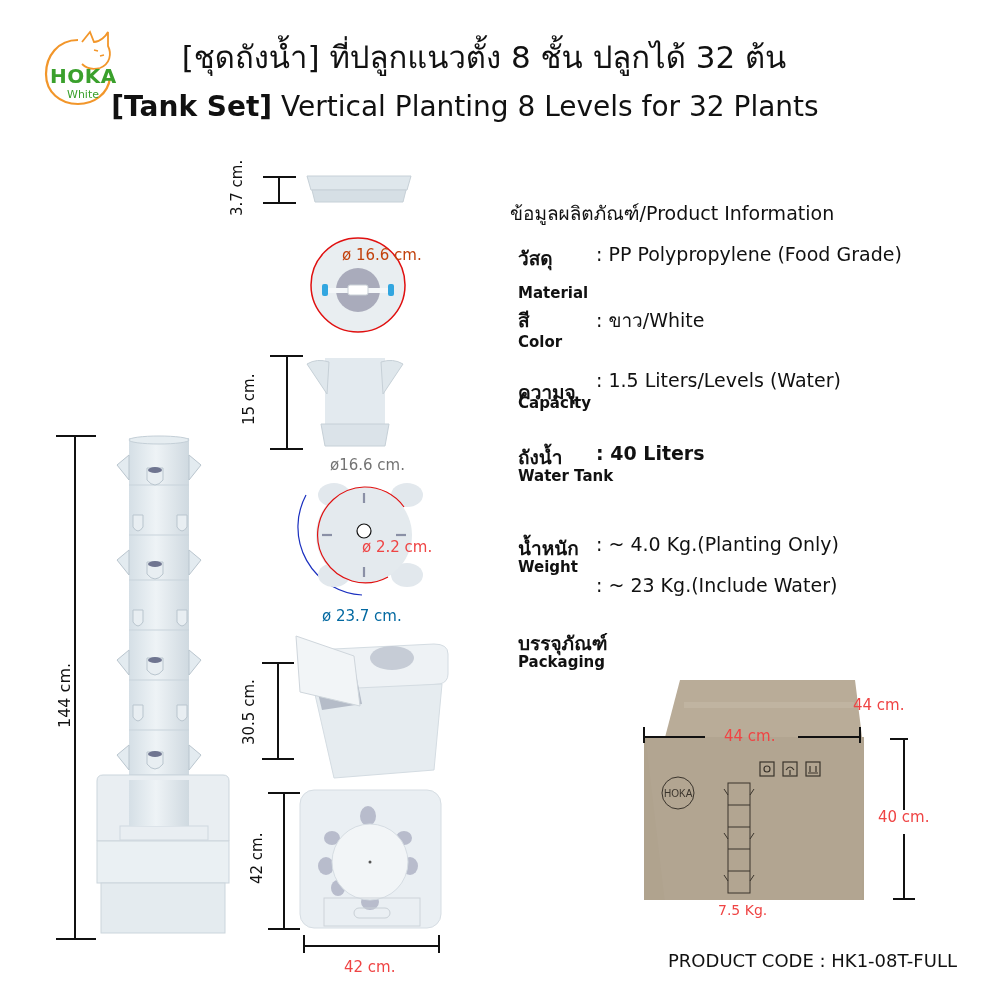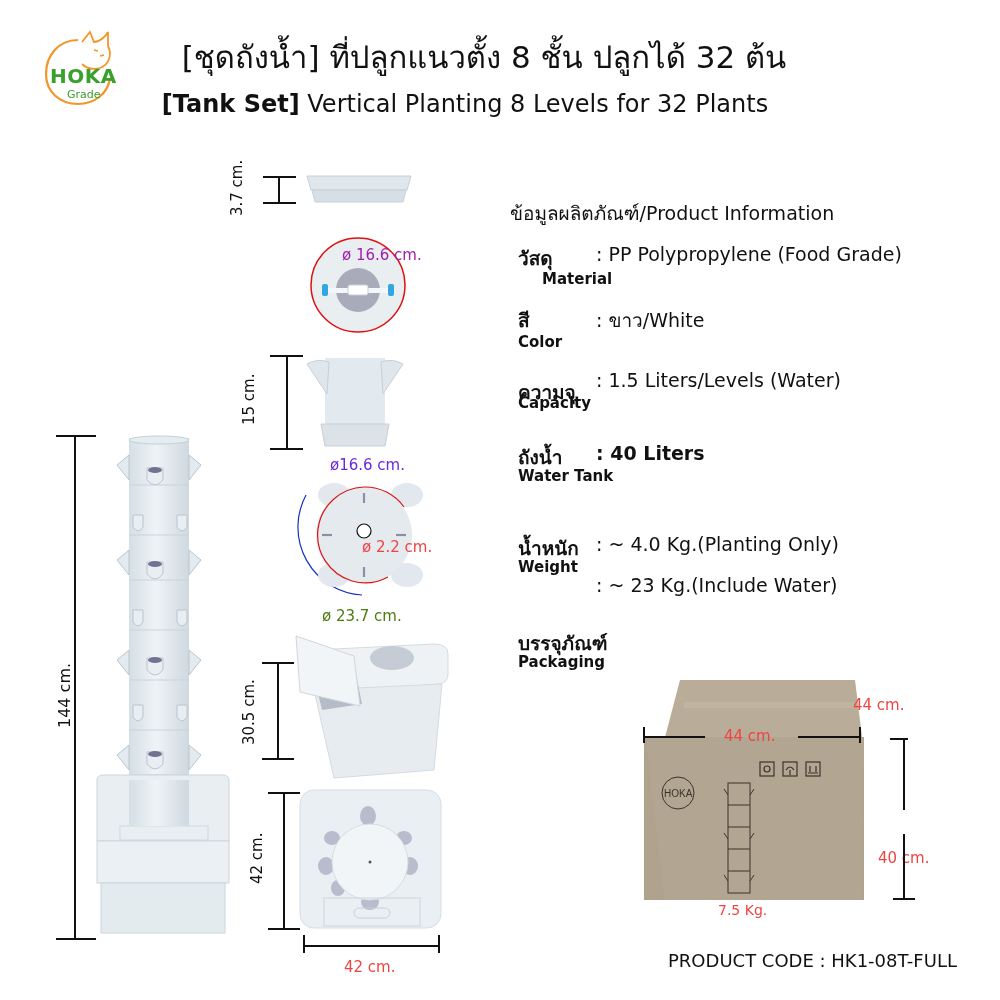--- a/index.html
+++ b/index.html
@@ -4,21 +4,21 @@
 <style>
   * { box-sizing: border-box; margin: 0; padding: 0; }
   html, body { width: 1000px; height: 1000px; background: #ffffff; overflow: hidden; }
   body { position: relative; font-family: "DejaVu Sans", "Liberation Sans", sans-serif; color: #111; }
 
   .abs { position: absolute; }
 
   
   .logo { left: 42px; top: 28px; width: 72px; height: 78px; }
   .title-th { left: 0; width: 928px; top: 32px; text-align: center; font-size: 31px; padding-left: 40px; color: #111; white-space: nowrap; }
-  .title-en { left: 0; width: 872px; top: 90px; text-align: center; font-size: 24px; padding-left: 58px; color: #111; white-space: nowrap; }
+  .title-en { left: 0; width: 872px; top: 90px; text-align: center; font-size: 28px; padding-left: 58px; color: #111; white-space: nowrap; }
   .title-en b { font-weight: bold; }
 
   
   .hline { position: absolute; height: 1.5px; background: #111; }
   .vline { position: absolute; width: 1.5px; background: #111; }
   .vtext { position: absolute; font-size: 15px; color: #111; transform-origin: left top; transform: rotate(-90deg); white-space: nowrap; }
   .dimtext { position: absolute; font-size: 15px; color: #ef4444; white-space: nowrap; }
 
   
   .info-head { left: 510px; top: 198px; font-size: 19px; font-weight: normal; white-space: nowrap; }
@@ -30,21 +30,21 @@
 </head>
 <body>
 
 <div class="abs logo">
   <svg width="72" height="78" viewBox="0 0 72 78">
     <path d="M36 12 C16 12 4 28 4 46 C4 64 18 76 36 76 C52 76 66 66 68 50" fill="none" stroke="#f2962a" stroke-width="2.2"></path>
     <path d="M40 14 L48 4 L52 14 C58 14 64 8 66 4 L66 18 C70 26 68 36 58 40 C50 42 44 40 40 36" fill="none" stroke="#f2962a" stroke-width="1.8"></path>
     <path d="M52 22 l4 1 M58 28 l4 -1" stroke="#f2962a" stroke-width="1.4"></path>
   </svg>
   <div class="abs" style="left:8px;top:36px;font-size:20px;color:#3aa02c;font-weight:bold;letter-spacing:0.5px;">HOKA</div>
-  <div class="abs" style="left:25px;top:60px;font-size:11px;color:#3aa02c;">Grade</div>
+  <div class="abs" style="left:25px;top:60px;font-size:11px;color:#3aa02c;">White</div>
 </div>
 
 <div class="abs title-th">[ชุดถังน้ำ] ที่ปลูกแนวตั้ง 8 ชั้น ปลูกได้ 32 ต้น</div>
 <div class="abs title-en">
   <b>[Tank Set]</b><span> Vertical Planting 8 Levels for 32 Plants</span>
 </div>
 
 <div class="abs">
   <div class="hline" style="left:56px;top:435px;width:40px;"></div>
   <div class="vline" style="left:74px;top:435px;height:503px;"></div>
@@ -123,35 +123,35 @@
 </svg>
 
 <svg class="abs" style="left:308px;top:235px;" width="105" height="100" viewBox="0 0 105 100">
   <circle cx="50" cy="50" r="47" fill="#e9eef1" stroke="#e01010" stroke-width="1.5"></circle>
   <circle cx="50" cy="55" r="22" fill="#a9abbb"></circle>
   <rect x="20" y="53" width="60" height="5" fill="#f4f7f9"></rect>
   <rect x="40" y="50" width="20" height="10" rx="2" fill="#ffffff" stroke="#c9d0d6"></rect>
   <rect x="14" y="49" width="6" height="12" rx="2" fill="#32a6e0"></rect>
   <rect x="80" y="49" width="6" height="12" rx="2" fill="#32a6e0"></rect>
 </svg>
-<div class="dimtext" style="left:342px;top:246px;color:#a21caf;font-size:15px;">ø 16.6 cm.</div>
+<div class="dimtext" style="left:342px;top:246px;color:#c2410c;font-size:15px;">ø 16.6 cm.</div>
 
 <div class="abs">
   <div class="hline" style="left:270px;top:355px;width:33px;"></div>
   <div class="vline" style="left:286px;top:355px;height:93px;"></div>
   <div class="hline" style="left:270px;top:448px;width:33px;"></div>
   <div class="vtext" style="left:240px;top:425px;">15 cm.</div>
 </div>
 <svg class="abs" style="left:305px;top:352px;" width="100" height="98" viewBox="0 0 100 98">
   <path d="M20 6 h60 v78 h-60z" fill="#e3eaef"></path>
   <path d="M2 12 q10 -6 22 -2 l-2 32 z" fill="#dfe7ec" stroke="#c6d0d7"></path>
   <path d="M98 12 q-10 -6 -22 -2 l2 32 z" fill="#dfe7ec" stroke="#c6d0d7"></path>
   <path d="M16 72 h68 l-4 22 h-60z" fill="#dbe3e9" stroke="#c6d0d7"></path>
 </svg>
-<div class="dimtext" style="left:330px;top:456px;color:#6d28d9;font-size:15px;">ø16.6 cm.</div>
+<div class="dimtext" style="left:330px;top:456px;color:#737373;font-size:15px;">ø16.6 cm.</div>
 
 <svg class="abs" style="left:292px;top:475px;" width="140" height="130" viewBox="0 0 140 130">
   <path d="M14 20 a68 68 0 0 0 56 100" fill="none" stroke="#1a2fbf" stroke-width="1.2"></path>
   <g fill="#e2e8ed">
     <ellipse cx="42" cy="20" rx="16" ry="12"></ellipse>
       <ellipse cx="115" cy="20" rx="16" ry="12"></ellipse>
     <ellipse cx="42" cy="100" rx="16" ry="12"></ellipse>
       <ellipse cx="115" cy="100" rx="16" ry="12"></ellipse>
   </g>
   <circle cx="72" cy="60" r="48" fill="#e4eaee"></circle>
@@ -160,21 +160,21 @@
   <path d="M60 106 a48 48 0 0 0 36 -4" fill="none" stroke="#e01010" stroke-width="1.2"></path>
   <g stroke="#8a90a6" stroke-width="2.2">
     <line x1="72" y1="18" x2="72" y2="28"></line>
       <line x1="72" y1="92" x2="72" y2="102"></line>
     <line x1="30" y1="60" x2="40" y2="60"></line>
       <line x1="104" y1="60" x2="114" y2="60"></line>
   </g>
   <circle cx="72" cy="56" r="7" fill="#ffffff" stroke="#111" stroke-width="1.2"></circle>
 </svg>
 <div class="dimtext" style="left:362px;top:538px;font-size:15px;">ø 2.2 cm.</div>
-<div class="dimtext" style="left:322px;top:607px;color:#4d7c0f;font-size:15px;">ø  23.7 cm.</div>
+<div class="dimtext" style="left:322px;top:607px;color:#0369a1;font-size:15px;">ø  23.7 cm.</div>
 
 <div class="abs">
   <div class="hline" style="left:262px;top:662px;width:32px;"></div>
   <div class="vline" style="left:277px;top:662px;height:96px;"></div>
   <div class="hline" style="left:262px;top:758px;width:32px;"></div>
   <div class="vtext" style="left:240px;top:745px;">30.5 cm.</div>
 </div>
 <svg class="abs" style="left:294px;top:630px;" width="170" height="150" viewBox="0 0 170 150">
   <path d="M10 30 q0 -8 10 -10 l120 -6 q14 0 14 10 v20 q0 8 -8 10 l-120 10 q-14 0 -16 -12z" fill="#eef2f5" stroke="#d4dce2"></path>
   <path d="M20 60 l128 -6 l-8 86 l-100 8z" fill="#e6ecf0" stroke="#d4dce2"></path>
@@ -206,21 +206,21 @@
   </g>
   <circle cx="72" cy="74" r="38" fill="#f2f5f7" stroke="#d6dde3"></circle>
   <circle cx="72" cy="74" r="1.5" fill="#555"></circle>
   <rect x="26" y="110" width="96" height="28" fill="none" stroke="#cdd4da"></rect>
   <rect x="56" y="120" width="36" height="10" rx="5" fill="none" stroke="#c9d0d6"></rect>
 </svg>
 
 <div class="abs info-head">ข้อมูลผลิตภัณฑ์/Product Information</div>
 
 <div class="row-label-th" style="top:243px;">วัสดุ</div>
-<div class="row-label-en" style="top:270px;margin-left:24px;">Material</div>
+<div class="row-label-en" style="top:284px;">Material</div>
 <div class="row-value" style="top:243px;">: PP Polypropylene (Food Grade)</div>
 
 <div class="row-label-th" style="top:305px;">สี</div>
 <div class="row-label-en" style="top:333px;">Color</div>
 <div class="row-value" style="top:305px;">: ขาว/White</div>
 
 <div class="row-label-th" style="top:377px;">ความจุ</div>
 <div class="row-label-en" style="top:394px;">Capacity</div>
 <div class="row-value" style="top:369px;">: 1.5 Liters/Levels (Water)</div>
 
@@ -270,20 +270,20 @@
 <div class="abs">
   <div class="vline" style="left:643px;top:727px;height:16px;"></div>
   <div class="hline" style="left:643px;top:736px;width:62px;"></div>
   <div class="dimtext" style="left:724px;top:727px;">44 cm.</div>
   <div class="hline" style="left:798px;top:736px;width:62px;"></div>
   <div class="vline" style="left:859px;top:727px;height:16px;"></div>
 
   <div class="dimtext" style="left:853px;top:696px;">44 cm.</div>
   <div class="hline" style="left:890px;top:738px;width:18px;"></div>
   <div class="vline" style="left:903px;top:738px;height:72px;"></div>
-  <div class="dimtext" style="left:878px;top:808px;margin-top:41px;">40 cm.</div>
+  <div class="dimtext" style="left:878px;top:808px;">40 cm.</div>
   <div class="vline" style="left:903px;top:834px;height:65px;"></div>
   <div class="hline" style="left:893px;top:898px;width:22px;"></div>
 
   <div class="dimtext" style="left:718px;top:902px;font-size:14px;">7.5 Kg.</div>
 </div>
 
 <div class="abs code">PRODUCT CODE : HK1-08T-FULL</div>
 
 </body></html>

